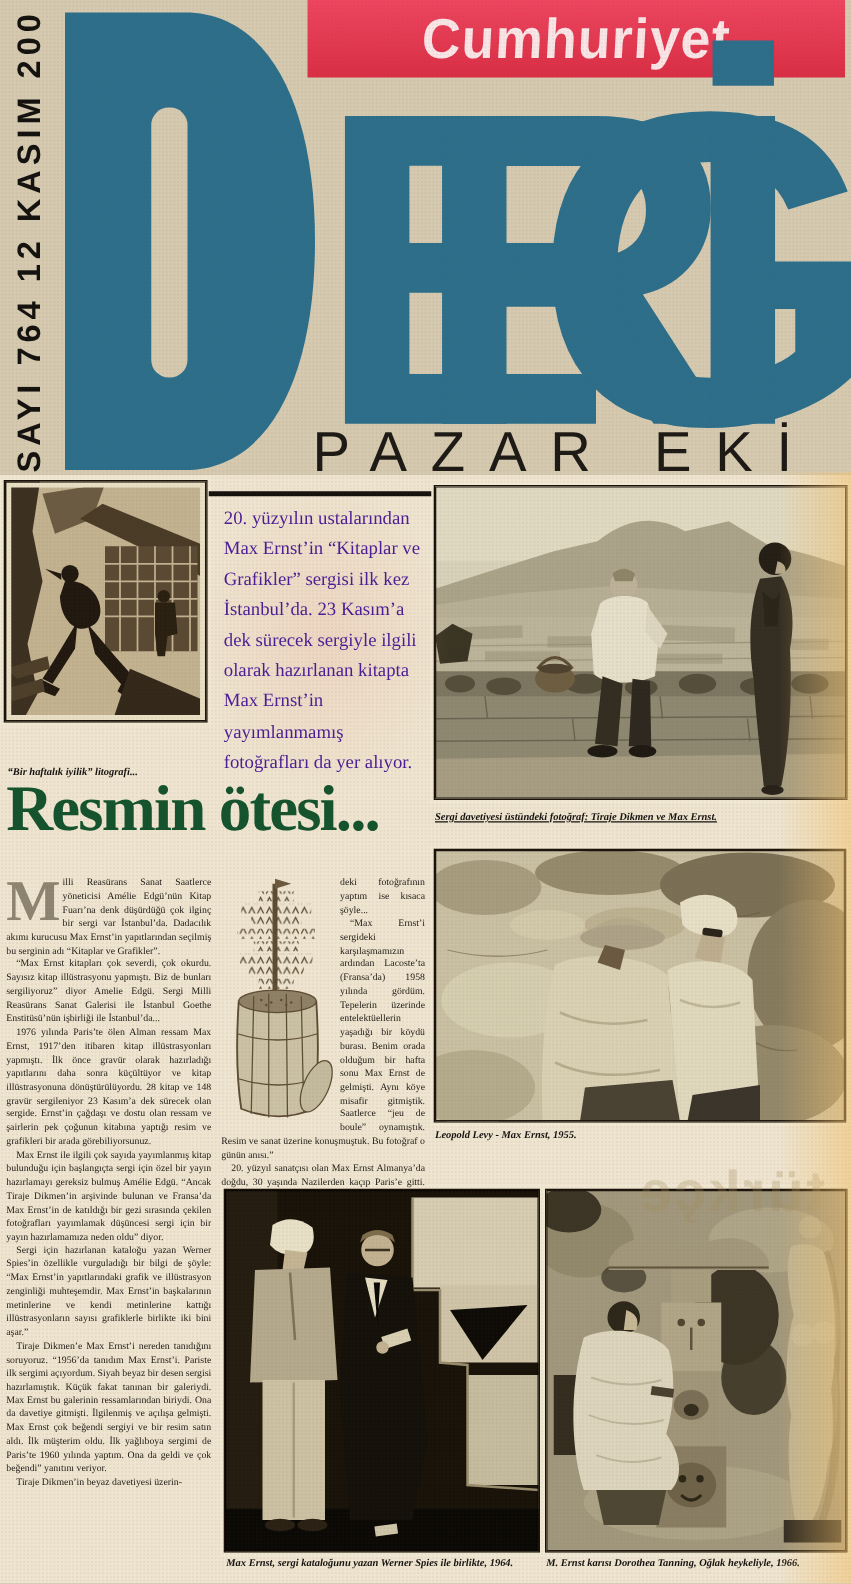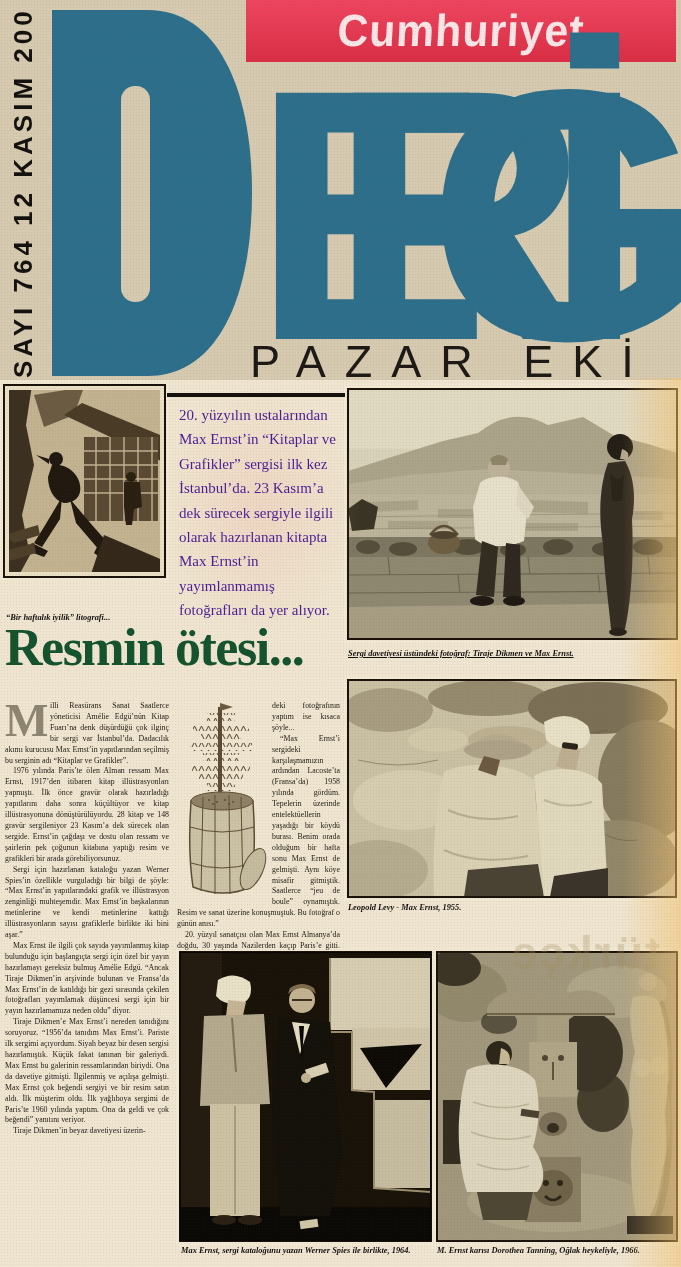--- a/index.html
+++ b/index.html
@@ -313,23 +313,24 @@
   </div>
   <div class="cap" style="left:437px;top:1246px;width:242px;">M. Ernst karısı Dorothea Tanning, Oğlak heykeliyle, 1966.</div>
 
   <div class="tint"></div>
   <div class="rule-intro"></div>
   <div class="intro">20. yüzyılın ustalarından Max Ernst’in “Kitaplar ve Grafikler” sergisi ilk kez İstanbul’da. 23 Kasım’a dek sürecek sergiyle ilgili olarak hazırlanan kitapta Max Ernst’in yayımlanmamış fotoğrafları da yer alıyor.</div>
   <div class="headline">Resmin ötesi...</div>
 
   <div class="col col1">
     <p><span class="dropcap">M</span><span>illi Reasürans Sanat Saatlerce yöneticisi Amélie Edgü’nün Kitap Fuarı’na denk düşürdüğü çok ilginç bir sergi var İstanbul’da. Dadacılık akımı kurucusu Max Ernst’in yapıtlarından seçilmiş bu serginin adı “Kitaplar ve Grafikler”.</span></p>
+    <p>“Max Ernst kitapları çok severdi, çok okurdu. Sayısız kitap illüstrasyonu yapmıştı. Biz de bunları sergiliyoruz” diyor Amelie Edgü. Sergi Milli Reasürans Sanat Galerisi ile İstanbul Goethe Enstitüsü’nün işbirliği ile İstanbul’da...</p>
     <p>1976 yılında Paris’te ölen Alman ressam Max Ernst, 1917’den itibaren kitap illüstrasyonları yapmıştı. İlk önce gravür olarak hazırladığı yapıtlarını daha sonra küçültüyor ve kitap illüstrasyonuna dönüştürülüyordu. 28 kitap ve 148 gravür sergileniyor 23 Kasım’a dek sürecek olan sergide. Ernst’in çağdaşı ve dostu olan ressam ve şairlerin pek çoğunun kitabına yaptığı resim ve grafikleri bir arada görebiliyorsunuz.</p>
+    <p>Max Ernst ile ilgili çok sayıda yayımlanmış kitap bulunduğu için başlangıçta sergi için özel bir yayın hazırlamayı gereksiz bulmuş Amélie Edgü. “Ancak Tiraje Dikmen’in arşivinde bulunan ve Fransa’da Max Ernst’in de katıldığı bir gezi sırasında çekilen fotoğrafları yayımlamak düşüncesi sergi için bir yayın hazırlamamıza neden oldu” diyor.</p>
     <p>Sergi için hazırlanan kataloğu yazan Werner Spies’in özellikle vurguladığı bir bilgi de şöyle: “Max Ernst’in yapıtlarındaki grafik ve illüstrasyon zenginliği muhteşemdir. Max Ernst’in başkalarının metinlerine ve kendi metinlerine kattığı illüstrasyonların sayısı grafiklerle birlikte iki bini aşar.”</p>
-    <p>Max Ernst ile ilgili çok sayıda yayımlanmış kitap bulunduğu için başlangıçta sergi için özel bir yayın hazırlamayı gereksiz bulmuş Amélie Edgü. “Ancak Tiraje Dikmen’in arşivinde bulunan ve Fransa’da Max Ernst’in de katıldığı bir gezi sırasında çekilen fotoğrafları yayımlamak düşüncesi sergi için bir yayın hazırlamamıza neden oldu” diyor.</p>
     <p>Tiraje Dikmen’e Max Ernst’i nereden tanıdığını soruyoruz. “1956’da tanıdım Max Ernst’i. Pariste ilk sergimi açıyordum. Siyah beyaz bir desen sergisi hazırlamıştık. Küçük fakat tanınan bir galeriydi. Max Ernst bu galerinin ressamlarından biriydi. Ona da davetiye gitmişti. İlgilenmiş ve açılışa gelmişti. Max Ernst çok beğendi sergiyi ve bir resim satın aldı. İlk müşterim oldu. İlk yağlıboya sergimi de Paris’te 1960 yılında yaptım. Ona da geldi ve çok beğendi” yanıtını veriyor.</p>
     <p>Tiraje Dikmen’in beyaz davetiyesi üzerin-</p>
   </div>
 
   <div class="col col2">
     <div class="engraving">
       <svg width="90" height="198" viewBox="0 0 90 198">
         <defs>
           <pattern id="chev" width="7" height="8" patternUnits="userSpaceOnUse">
             <path d="M1 6 L3.5 1 L6 6" fill="none" stroke="#55462e" stroke-width="1"></path>

